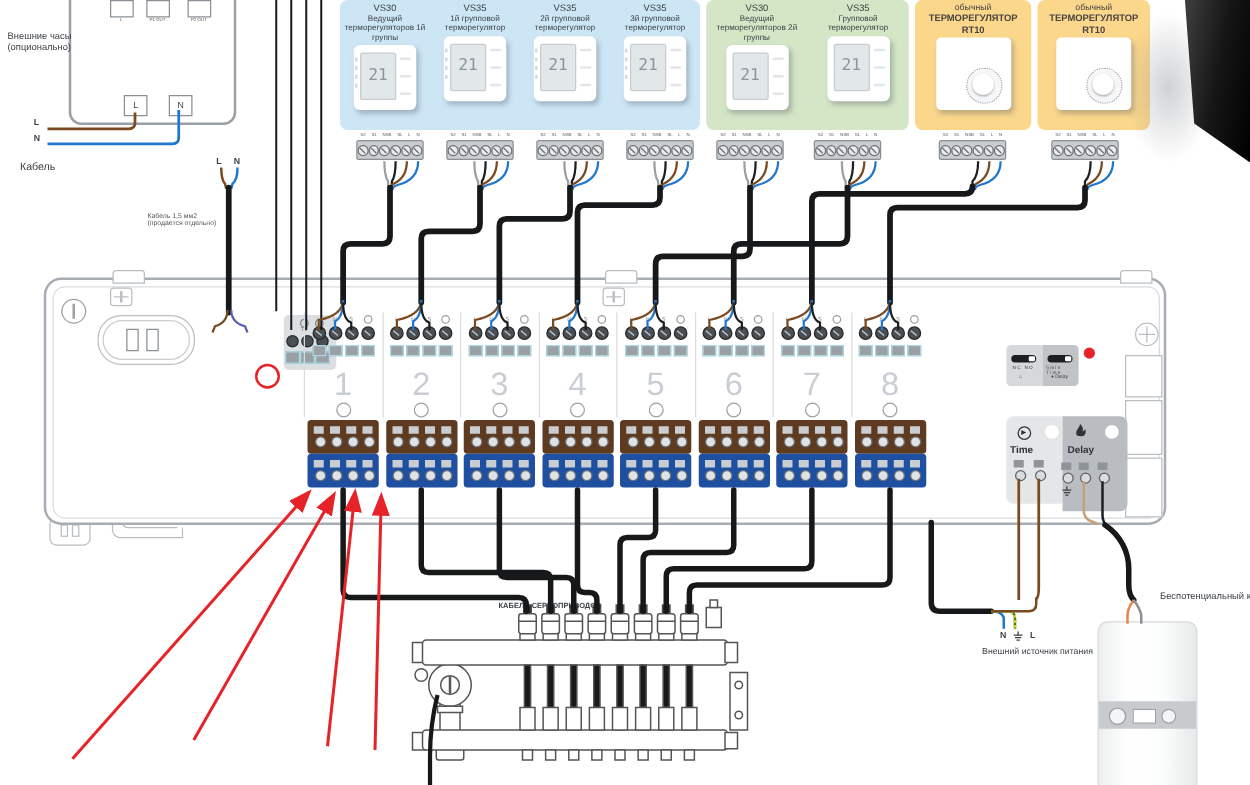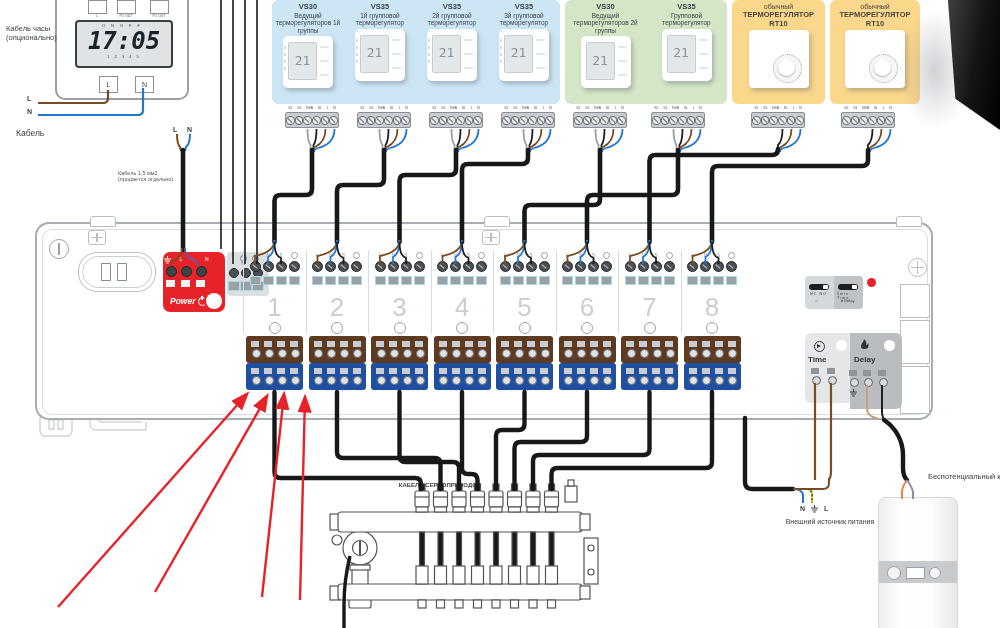--- a/index.html
+++ b/index.html
@@ -9,21 +9,21 @@
 
   
   .panel{position:absolute;top:0;height:104px;border-radius:6px;display:flex;
          justify-content:space-around;padding-top:3px;box-sizing:border-box}
   .p-blue{left:272px;width:288px;background:#cde6f5}
   .p-green{left:565px;width:162px;background:#d4e6c6}
   .p-or1{left:732px;width:93px;background:#fbd78c}
   .p-or2{left:830px;width:90px;background:#fbd78c}
   .tstat{width:71px;display:flex;flex-direction:column;align-items:center;
          font-size:6.5px;line-height:1.15;text-align:center}
-  .tstat .model{font-weight:bold;font-size:7.5px}
+  .tstat .model{font-weight:normal;font-size:7.5px}
   .vs-body{width:50px;height:52px;background:#fff;border-radius:5px;position:relative;
            margin-top:2px;box-shadow:2px 3px 4px rgba(80,90,100,.35)}
   .vs-lcd{position:absolute;left:5px;top:6px;width:27px;height:36px;background:#e2e7ea;
           border:1px solid #c6ccd0;border-radius:2px;display:flex;align-items:center;
           justify-content:center;font-size:13px;color:#8a949c;
           font-family:"DejaVu Sans Mono",monospace}
   .vs-btn{position:absolute;right:4px;width:9px;height:2px;background:#e3e6e9;border-radius:1px}
   .vs-slot{position:absolute;left:1px;width:2px;height:3px;background:#d5d9dc}
   .rt-body{width:60px;height:58px;background:#fff;border-radius:4px;position:relative;
            margin-top:2px;box-shadow:2px 3px 4px rgba(80,90,100,.35)}
@@ -410,29 +410,24 @@
     </g>
   </svg>
 
   <div class="abs clock">
     <span class="ct-box" style="left:31px"></span>
     <span class="ct-box" style="left:60px"></span>
     <span class="ct-box" style="left:93px"></span>
     <span class="ct-lbl" style="left:28px">L</span>
     <span class="ct-lbl" style="left:57px">P1 OUT</span>
     <span class="ct-lbl" style="left:90px">P2 OUT</span>
-    <div class="lcd">
-      <div class="lcd-onoff"><span>ON</span><span>OFF</span></div>
-      <div class="lcd-time">17:05</div>
-      <div class="lcd-scale">1 2 3 4 5</div>
-    </div>
     <span class="cb-box" style="left:42px">L</span>
     <span class="cb-box" style="left:78px">N</span>
   </div>
-  <div class="lab" style="left:6px;top:24px;width:56px;font-size:7.5px">Кабель часы (опционально)</div>
+  <div class="lab" style="left:6px;top:24px;width:56px;font-size:7.5px">Внешние часы (опционально)</div>
   <div class="lab" style="left:27px;top:95px;font-size:7px;font-weight:bold">L</div>
   <div class="lab" style="left:27px;top:108px;font-size:7px;font-weight:bold">N</div>
   <div class="lab" style="left:16px;top:128px;font-size:8.5px">Кабель</div>
   <div class="lab" style="left:173px;top:126px;font-size:7px;font-weight:bold">L</div>
   <div class="lab" style="left:187px;top:126px;font-size:7px;font-weight:bold">N</div>
   <div class="lab" style="left:118px;top:170px;font-size:5.5px;color:#555">
     <div>Кабель 1,5 мм2</div>
     <div>(продается отдельно)</div>
   </div>
 
@@ -680,39 +675,20 @@
   <div class="abs crossbox" style="left:482px;top:230px;width:16px;height:13px"></div>
   <div class="abs screw-rnd crossbox" style="left:908px;top:258px;width:17px;height:17px;border-radius:50%"></div>
   <div class="abs fuse">
       <i style="left:22px"></i>
       <i style="left:38px"></i>
     </div>
   <div class="abs grille" style="left:900px;top:284px;width:28px;height:32px"></div>
   <div class="abs grille" style="left:900px;top:320px;width:28px;height:42px"></div>
   <div class="abs grille" style="left:900px;top:366px;width:28px;height:46px"></div>
 
-  <div class="abs redblock">
-    <div class="tl">
-      <span>L</span>
-      <svg width="9" height="8">
-          <path d="M4.5,0 V3 M1,3 H8 M2,5 H7 M3.2,7 H5.8" stroke="#fff" stroke-width="1" fill="none"></path>
-        </svg>
-      <span>N</span>
-    </div>
-    <i class="rterm" style="left:3px"></i>
-    <i class="rterm" style="left:18px"></i>
-    <i class="rterm" style="left:33px"></i>
-    <i class="rpad" style="left:3px"></i>
-    <i class="rpad" style="left:18px"></i>
-    <i class="rpad" style="left:33px"></i>
-    <div class="power-lbl">
-        <span>Power</span>
-        <i class="pwr-ico"></i>
-      </div>
-  </div>
   <div class="abs pwrbtn"></div>
 
   <div class="abs auxblock">
     <i class="aux-ico" style="left:13px"></i>
     <i class="aux-ico" style="left:25px"></i>
     <span class="aux-lbl" style="left:10px">T4</span>
     <span class="aux-lbl" style="left:22px">SB</span>
     <i class="dterm" style="left:2px"></i>
     <i class="dterm" style="left:14px"></i>
     <i class="dterm" style="left:26px"></i>

